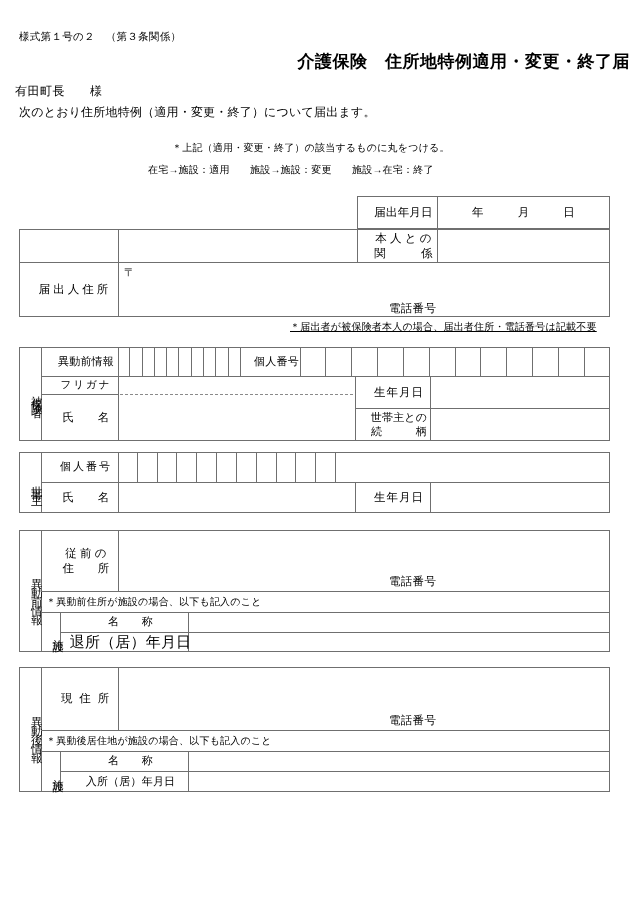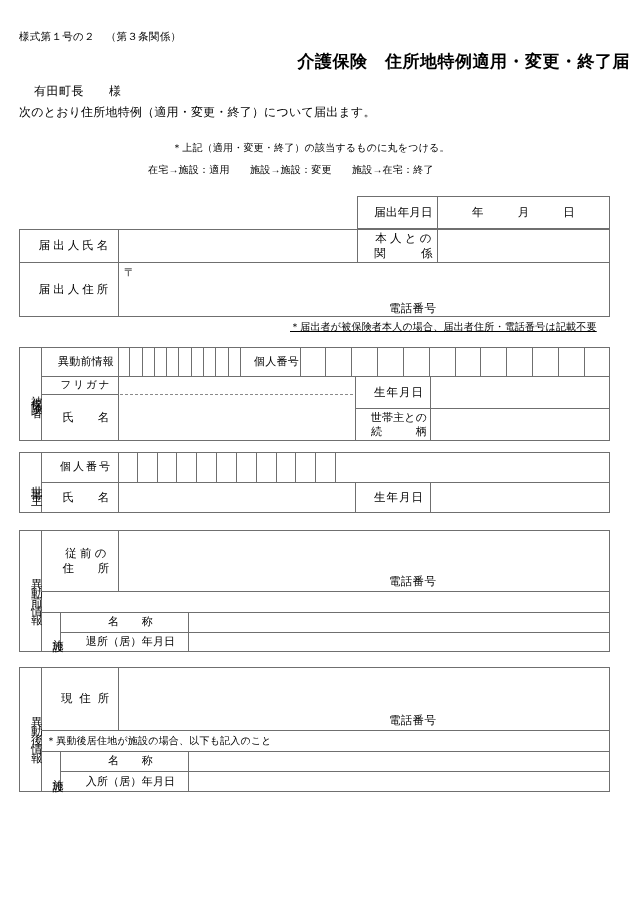--- a/index.html
+++ b/index.html
@@ -39,21 +39,21 @@
     top: 50px;
     width: 630px;
     text-align: right;
     font-size: 17px;
     font-weight: bold;
     letter-spacing: 0.5px;
     white-space: nowrap;
   }
   .addressee {
     position: absolute;
-    left: 34px;
+    left: 15px;
     top: 83px;
     font-size: 12px;
     letter-spacing: 0.5px;
     white-space: nowrap;
     font-family: Liberation Serif, serif;
   }
   .intro {
     position: absolute;
     left: 19px;
     top: 104px;
@@ -192,21 +192,20 @@
 
   <div class="box" style="left:19px; top:229px; width:591px; height:88px;"></div>
 
   <div class="cellline hline" style="left:19px; top:262px; width:591px;"></div>
 
   <div class="cellline vline" style="left:118px; top:229px; height:88px;"></div>
 
   <div class="cellline vline" style="left:357px; top:229px; height:33px;"></div>
   <div class="cellline vline" style="left:437px; top:229px; height:33px;"></div>
 
-  <div class="lbl" style="left:19px; top:229px; width:99px; height:33px; letter-spacing:3px;">届出人氏名</div>
   <div class="val" style="left:118px; top:229px; width:239px; height:33px;"></div>
   <div class="lbl two" style="left:357px; top:229px; width:80px; height:33px;">
     <span>本 人 と の</span>
     <span>関　　　係</span>
   </div>
   <div class="val" style="left:437px; top:229px; width:173px; height:33px;"></div>
 
   <div class="lbl" style="left:19px; top:262px; width:99px; height:55px; letter-spacing:3px;">届出人住所</div>
   <div class="postal" style="left:124px; top:265px;">〒</div>
   <div class="val" style="left:118px; top:262px; width:492px; height:38px;"></div>
@@ -312,28 +311,29 @@
   <div class="cellline vline" style="left:118px; top:530px; height:61px;"></div>
 
   <div class="lbl two" style="left:41px; top:530px; width:77px; height:61px;">
     <span>従 前 の</span>
     <span>住　　所</span>
   </div>
   <div class="val" style="left:118px; top:530px; width:492px; height:42px;"></div>
   <div class="tel" style="left:352px; top:574px;">電話番号</div>
   <div class="val" style="left:410px; top:572px; width:196px; height:18px;"></div>
 
+  <div class="inline-note" style="left:41px; top:591px; width:569px; height:21px;">＊異動前住所が施設の場合、以下も記入のこと</div>
 
   <div class="cellline vline" style="left:60px; top:612px; height:40px;"></div>
   <div class="cellline vline" style="left:188px; top:612px; height:40px;"></div>
   <div class="cellline hline" style="left:60px; top:632px; width:550px;"></div>
   <div class="lbl vert" style="left:41px; top:612px; width:19px; height:40px; letter-spacing:2px; font-size:11px;">施設</div>
   <div class="lbl" style="left:60px; top:612px; width:128px; height:20px; font-size:11px;">名　　称</div>
   <div class="val" style="left:188px; top:612px; width:422px; height:20px;"></div>
-  <div class="lbl" style="left:60px; top:632px; width:128px; height:20px; font-size:11px;">退所（居）年月日</div>
+  <div class="lbl" style="left:60px; top:632px; width:128px; height:20px; font-size:15px;">退所（居）年月日</div>
   <div class="val" style="left:188px; top:632px; width:422px; height:20px;"></div>
 
   <div class="box" style="left:19px; top:667px; width:591px; height:125px;"></div>
   <div class="cellline vline" style="left:41px; top:667px; height:125px;"></div>
   <div class="lbl vert" style="left:19px; top:667px; width:22px; height:125px; letter-spacing:9px;">異動後情報</div>
 
   <div class="cellline hline" style="left:41px; top:730px; width:569px;"></div>
   <div class="cellline hline" style="left:41px; top:751px; width:569px;"></div>
   <div class="cellline vline" style="left:118px; top:667px; height:63px;"></div>
 

